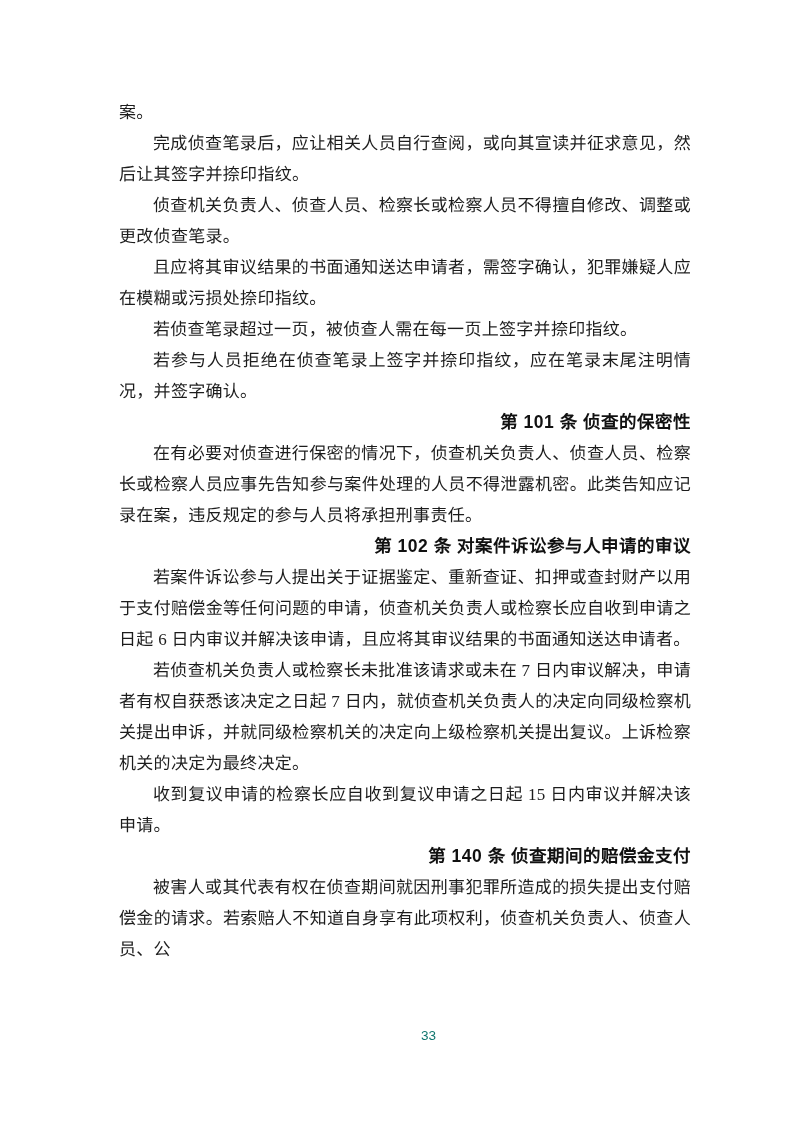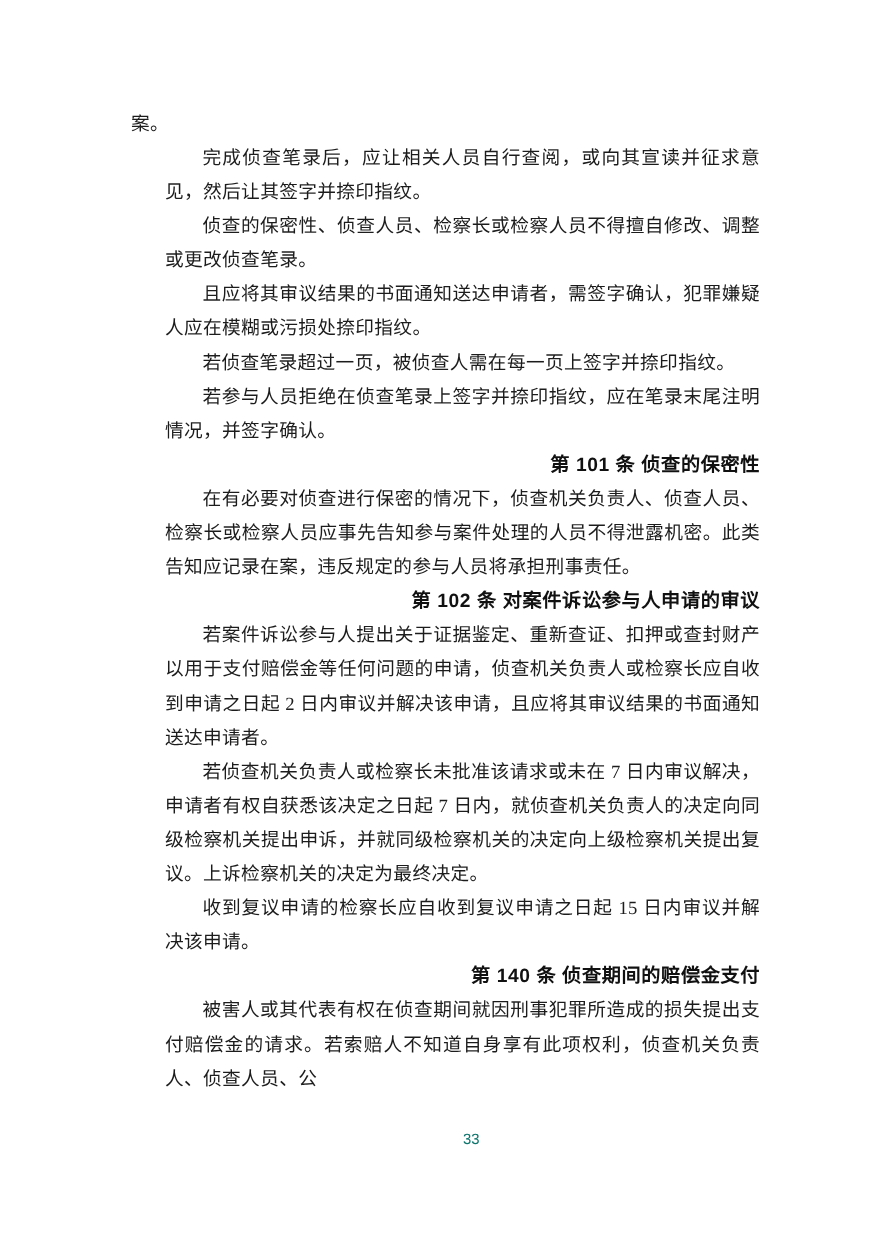--- a/index.html
+++ b/index.html
@@ -24,21 +24,20 @@
   }
   .para {
     margin: 0;
     font-size: 17px;
     line-height: 31px;
     text-align: justify;
     letter-spacing: 0.3px;
   }
   .para.indent {
     text-indent: 2em;
-    margin-left: 31px;
   }
   .heading {
     margin: 0;
     font-size: 17.5px;
     line-height: 31px;
     text-align: right;
     font-weight: 700;
     font-family: "Liberation Sans", "DejaVu Sans", sans-serif;
     letter-spacing: 0.5px;
     color: #111111;
@@ -56,27 +55,27 @@
     margin-left: 32px;
   }
 </style>
 </head>
 <body>
 
 <div class="page">
   <div class="content" id="doc-body">
       <p class="para">案。</p>
       <p class="para indent">完成侦查笔录后，应让相关人员自行查阅，或向其宣读并征求意见，然后让其签字并捺印指纹。</p>
-      <p class="para indent">侦查的保密性、侦查人员、检察长或检察人员不得擅自修改、调整或更改侦查笔录。</p>
+      <p class="para indent">侦查机关负责人、侦查人员、检察长或检察人员不得擅自修改、调整或更改侦查笔录。</p>
       <p class="para indent">且应将其审议结果的书面通知送达申请者，需签字确认，犯罪嫌疑人应在模糊或污损处捺印指纹。</p>
       <p class="para indent">若侦查笔录超过一页，被侦查人需在每一页上签字并捺印指纹。</p>
       <p class="para indent">若参与人员拒绝在侦查笔录上签字并捺印指纹，应在笔录末尾注明情况，并签字确认。</p>
       <h3 class="heading">第 101 条 侦查的保密性</h3>
       <p class="para indent">在有必要对侦查进行保密的情况下，侦查机关负责人、侦查人员、检察长或检察人员应事先告知参与案件处理的人员不得泄露机密。此类告知应记录在案，违反规定的参与人员将承担刑事责任。</p>
       <h3 class="heading">第 102 条 对案件诉讼参与人申请的审议</h3>
-      <p class="para indent">若案件诉讼参与人提出关于证据鉴定、重新查证、扣押或查封财产以用于支付赔偿金等任何问题的申请，侦查机关负责人或检察长应自收到申请之日起 2 日内审议并解决该申请，且应将其审议结果的书面通知送达申请者。</p>
+      <p class="para indent">若案件诉讼参与人提出关于证据鉴定、重新查证、扣押或查封财产以用于支付赔偿金等任何问题的申请，侦查机关负责人或检察长应自收到申请之日起 6 日内审议并解决该申请，且应将其审议结果的书面通知送达申请者。</p>
       <p class="para indent">若侦查机关负责人或检察长未批准该请求或未在 7 日内审议解决，申请者有权自获悉该决定之日起 7 日内，就侦查机关负责人的决定向同级检察机关提出申诉，并就同级检察机关的决定向上级检察机关提出复议。上诉检察机关的决定为最终决定。</p>
       <p class="para indent">收到复议申请的检察长应自收到复议申请之日起 15 日内审议并解决该申请。</p>
       <h3 class="heading">第 140 条 侦查期间的赔偿金支付</h3>
       <p class="para indent">被害人或其代表有权在侦查期间就因刑事犯罪所造成的损失提出支付赔偿金的请求。若索赔人不知道自身享有此项权利，侦查机关负责人、侦查人员、公</p>
     </div>
   <div class="page-number">33</div>
 </div>
 
 </body></html>

